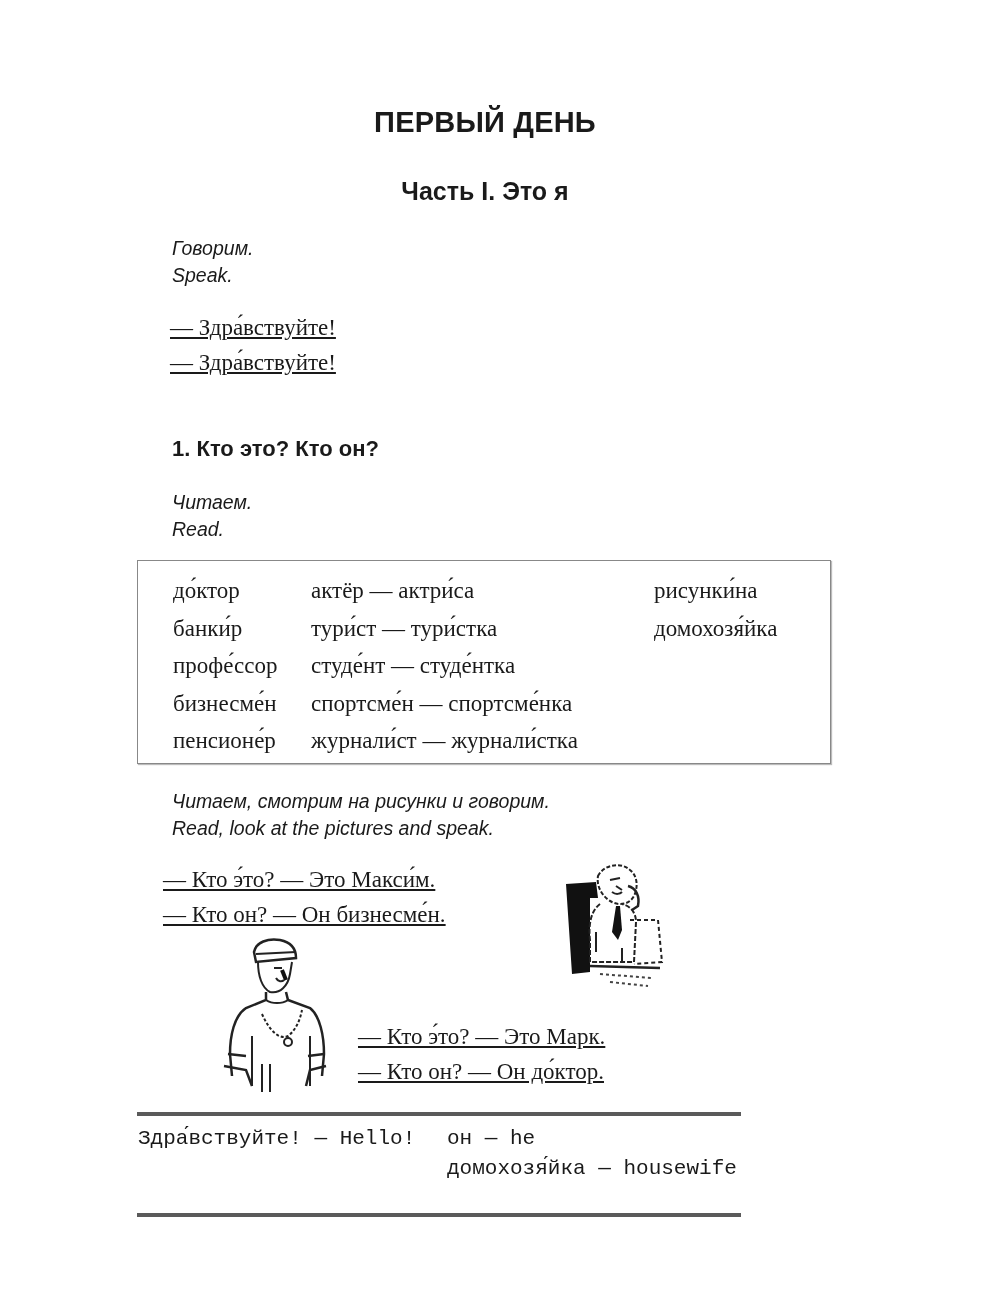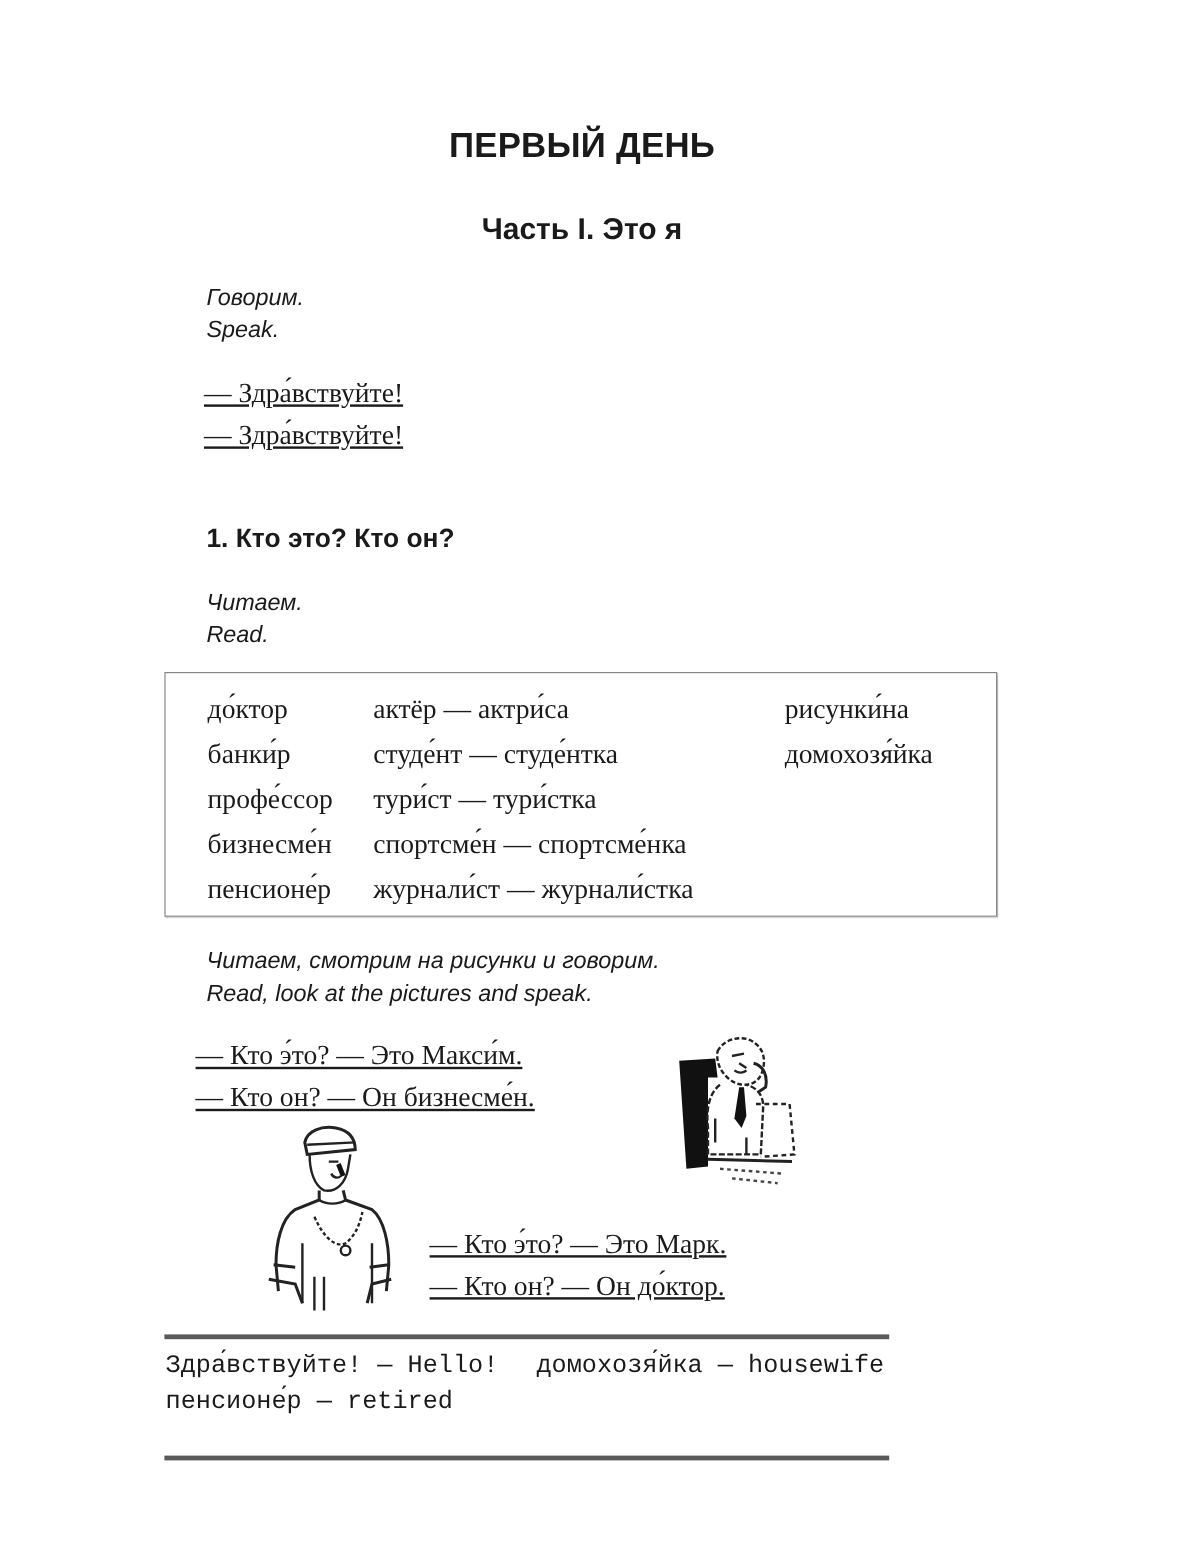--- a/index.html
+++ b/index.html
@@ -129,22 +129,22 @@
 <div class="vocab-box">
   <div class="vocab-col serif" style="left:9px;margin-left:26px;">
     <div>до́ктор</div>
     <div>банки́р</div>
     <div>профе́ссор</div>
     <div>бизнесме́н</div>
     <div>пенсионе́р</div>
   </div>
   <div class="vocab-col serif" style="left:173px;">
     <div>актёр — актри́са</div>
+    <div>тури́ст — тури́стка</div>
     <div>студе́нт — студе́нтка</div>
-    <div>тури́ст — тури́стка</div>
     <div>спортсме́н — спортсме́нка</div>
     <div>журнали́ст — журнали́стка</div>
   </div>
   <div class="vocab-col serif" style="left:516px;">
     <div>рисунки́на</div>
     <div>домохозя́йка</div>
   </div>
 </div>
 
 <div class="instr sans" style="top:788px;">
@@ -202,19 +202,19 @@
 
 <div class="dialog serif" style="left:358px; top:1019px;">
   <div>— Кто э́то? — Это Марк.</div>
   <div>— Кто он? — Он до́ктор.</div>
 </div>
 
 <div class="gloss">
   <div class="gloss-rule" style="top:0;"></div>
   <div class="gloss-col serif" style="left:1px;">
     <div>Здра́вствуйте! — Hello!</div>
-    <div>пенсионе́р — retired</div>
   </div>
   <div class="gloss-col serif" style="left:310px;">
+    <div>он — he</div>
     <div>домохозя́йка — housewife</div>
   </div>
   <div class="gloss-rule" style="top:101px;"></div>
 </div>
 
 </body></html>

